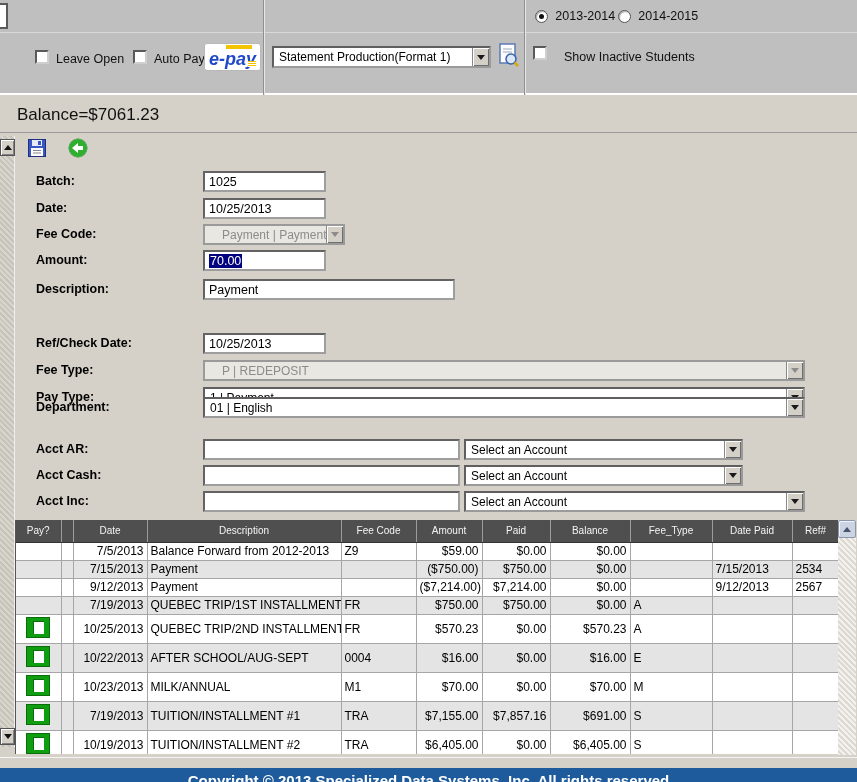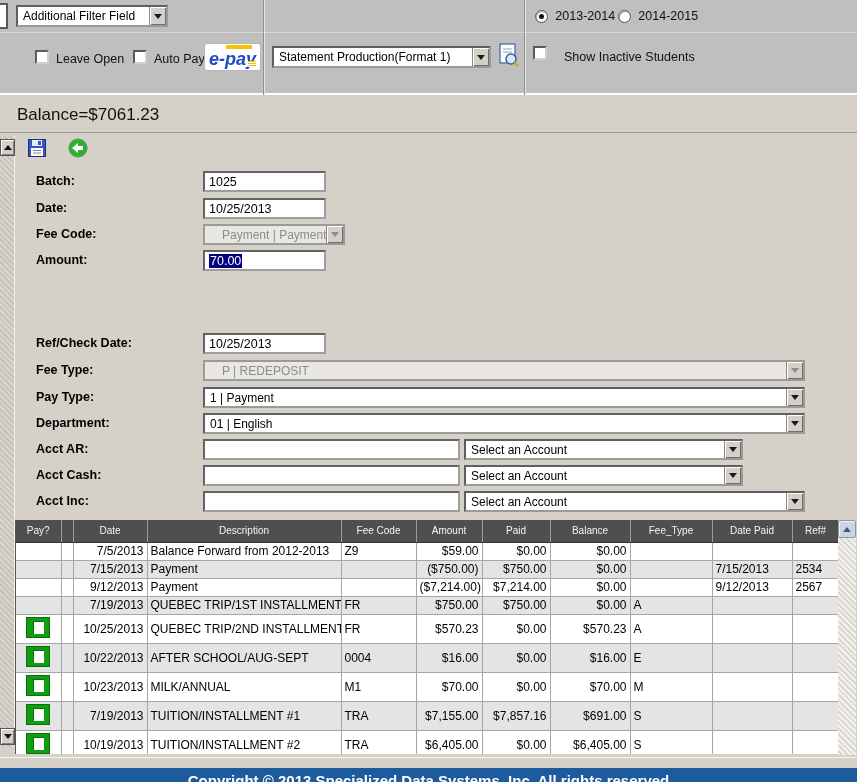--- a/index.html
+++ b/index.html
@@ -90,26 +90,20 @@
   .footer-text { position:relative; top:4px; text-align:center; color:#fff; font-weight:bold; font-size:15px; }
 </style>
 </head>
 <body>
 
 <div class="screen">
 
   <div class="toolbar">
     <div class="tb-row1">
       <div class="partial-box"></div>
-      <div class="combo" style="left:16px; top:5px; width:152px;">
-        <span class="combo-text">Additional Filter Field</span>
-        <span class="combo-btn">
-            <span class="arrow-down"></span>
-          </span>
-      </div>
       <span style="position:absolute; left:535px; top:9px;">
         <span class="radio sel"></span>
         <span class="tb-label" style="position:static; margin-left:4px;">2013-2014</span>
       </span>
       <span style="position:absolute; left:618px; top:9px;">
         <span class="radio"></span>
         <span class="tb-label" style="position:static; margin-left:4px;">2014-2015</span>
       </span>
     </div>
 
@@ -197,20 +191,24 @@
             <span class="arrow-down"></span>
           </span>
       </span>
     </div>
 
     <div class="field-row" style="top:153px;">
       <span class="f-label">Amount:</span>
       <span class="f-input" style="left:203px; width:123px;"><span class="sel-text">70.00</span></span>
     </div>
 
+    <div class="field-row" style="top:182px;">
+      <span class="f-label">Description:</span>
+      <span class="f-input" style="left:203px; width:252px;">Payment</span>
+    </div>
 
 
     <div class="field-row" style="top:236px;">
       <span class="f-label">Ref/Check Date:</span>
       <span class="f-input" style="left:203px; width:123px;">10/25/2013</span>
     </div>
 
     <div class="field-row" style="top:263px;">
       <span class="f-label">Fee Type:</span>
       <span class="combo disabled" style="left:203px; top:0; width:602px; height:21px;">
@@ -224,21 +222,21 @@
     <div class="field-row" style="top:290px;">
       <span class="f-label">Pay Type:</span>
       <span class="combo" style="left:203px; top:0; width:602px; height:21px;">
         <span class="combo-text">1 | Payment</span>
         <span class="combo-btn">
             <span class="arrow-down"></span>
           </span>
       </span>
     </div>
 
-    <div class="field-row" style="top:316px;">
+    <div class="field-row" style="top:300px;">
       <span class="f-label">Department:</span>
       <span class="combo" style="left:203px; top:0; width:602px; height:21px;">
         <span class="combo-text">01 | English</span>
         <span class="combo-btn">
             <span class="arrow-down"></span>
           </span>
       </span>
     </div>
 
     <div class="field-row" style="top:342px;">

